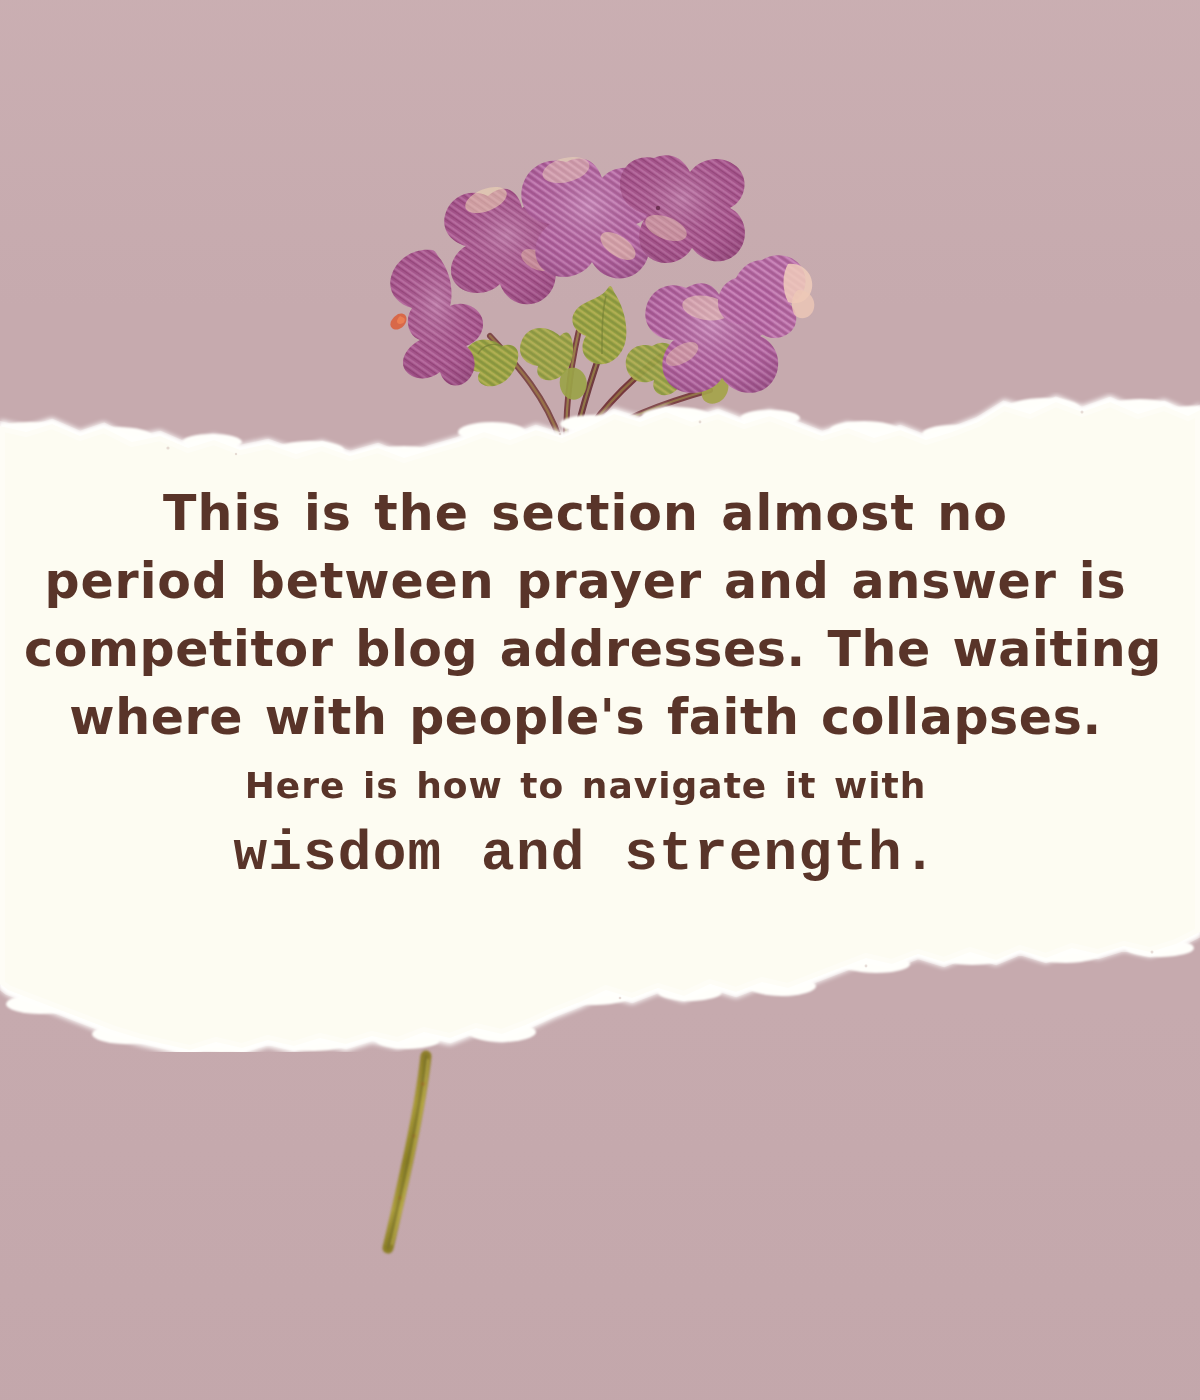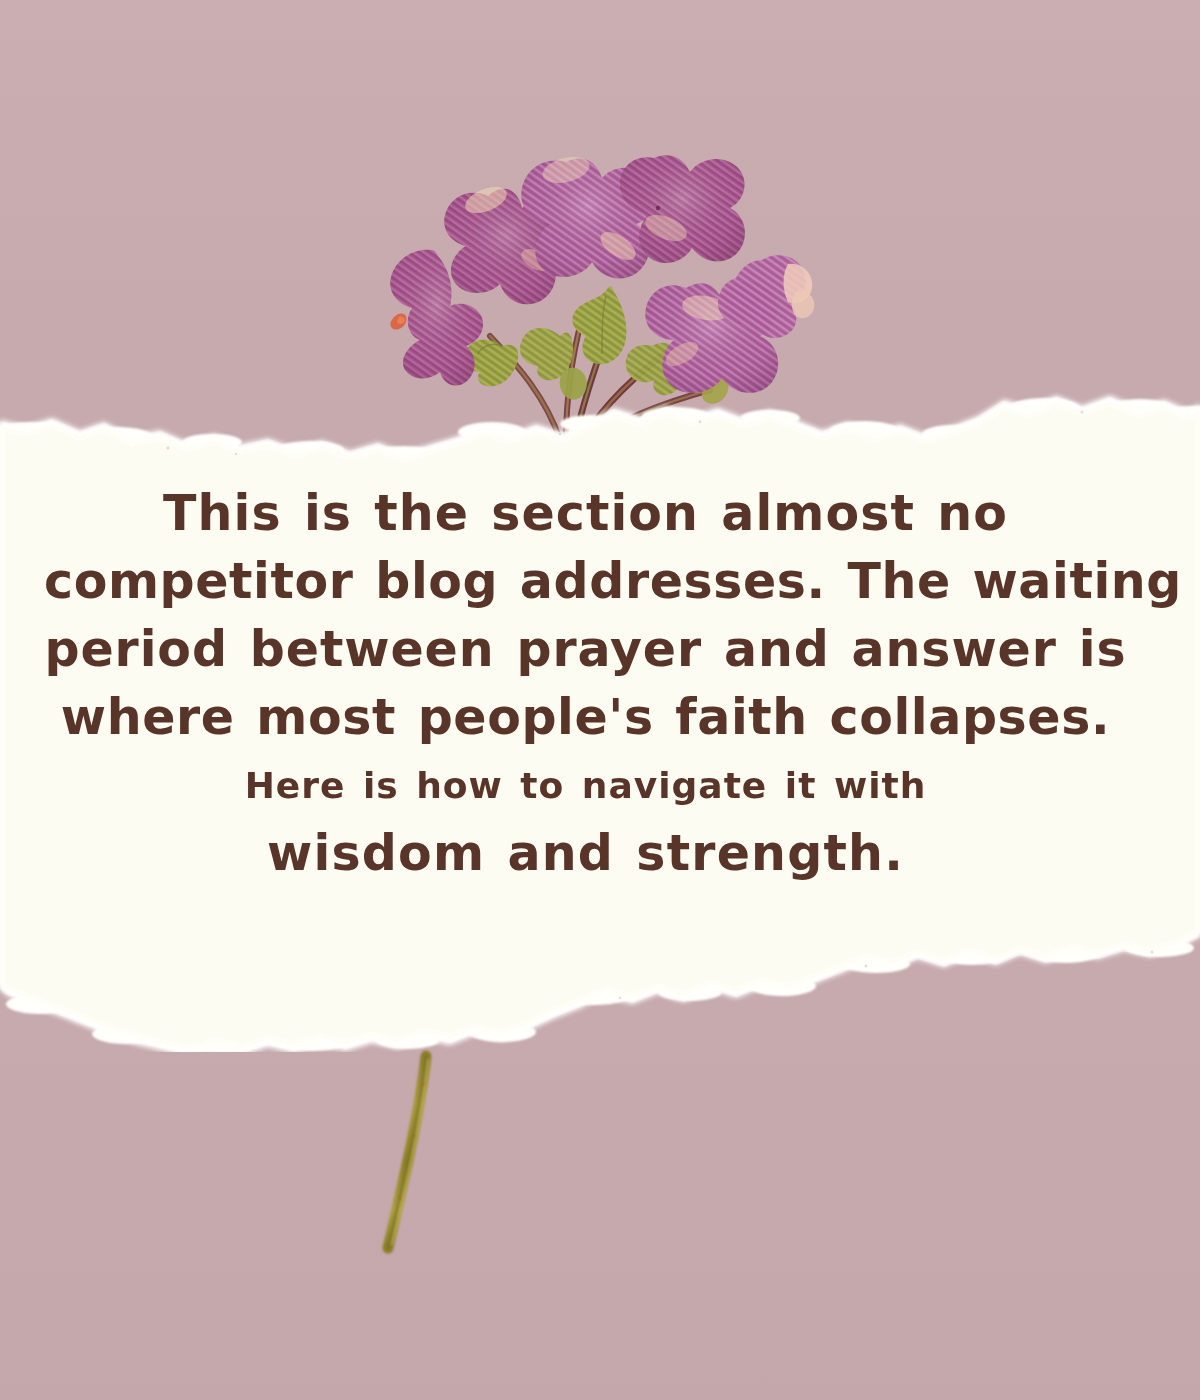--- a/index.html
+++ b/index.html
@@ -75,29 +75,29 @@
     top: 480px;
     width: 1171px;
     text-align: center;
     color: #593429;
     font-family: "DejaVu Sans", sans-serif;
     font-weight: 700;
     font-size: 50px;
     line-height: 68px;
     letter-spacing: 1.1px;
     word-spacing: 4px;
-    padding: 0 44px;
+    padding: 0 24px;
   }
   .quote .line { display: block; white-space: nowrap; }
   .quote .line.l1 { font-size: 49px; }
   .quote .line.l2 { font-size: 49px; letter-spacing: 0.6px; }
   .quote .line.l3 { font-size: 49px; letter-spacing: 0.9px; }
   .quote .line.l4 { font-size: 49px; letter-spacing: 0.6px; }
   .quote .line.l5 { font-size: 36px; letter-spacing: 1.0px; }
-  .quote .line.l6 { font-size: 49px; letter-spacing: 1.2px; }
+  .quote .line.l6 { font-size: 56px; letter-spacing: 1.2px; font-family: Liberation Mono, monospace; }
 </style>
 </head>
 <body>
 
 <div class="canvas">
 
   <div class="bg-mauve"></div>
 
   <div class="flower-top">
     <svg viewBox="0 0 470 330" xmlns="http://www.w3.org/2000/svg">
@@ -366,23 +366,23 @@
         <circle cx="236" cy="62" r="1.2"></circle>
         <circle cx="866" cy="574" r="1.4"></circle>
         <circle cx="1152" cy="560" r="1.5"></circle>
         <circle cx="620" cy="606" r="1.3"></circle>
       </g>
     </svg>
   </div>
 
   <div class="quote">
     <span class="line l1">This is the section almost no</span>
+    <span class="line l3">period between prayer and answer is</span>
     <span class="line l2">competitor blog addresses. The waiting</span>
-    <span class="line l3">period between prayer and answer is</span>
-    <span class="line l4">where most people's faith collapses.</span>
+    <span class="line l4">where with people's faith collapses.</span>
     <span class="line l5">Here is how to navigate it with</span>
     <span class="line l6">wisdom and strength.</span>
   </div>
 
   <div class="stem-bottom">
     <svg viewBox="0 0 200 240" xmlns="http://www.w3.org/2000/svg">
       <defs>
         <linearGradient id="stemGrad" x1="0" y1="0" x2="0" y2="1">
           <stop offset="0%" stop-color="#8e7f2a"></stop>
           <stop offset="25%" stop-color="#a89a38"></stop>

